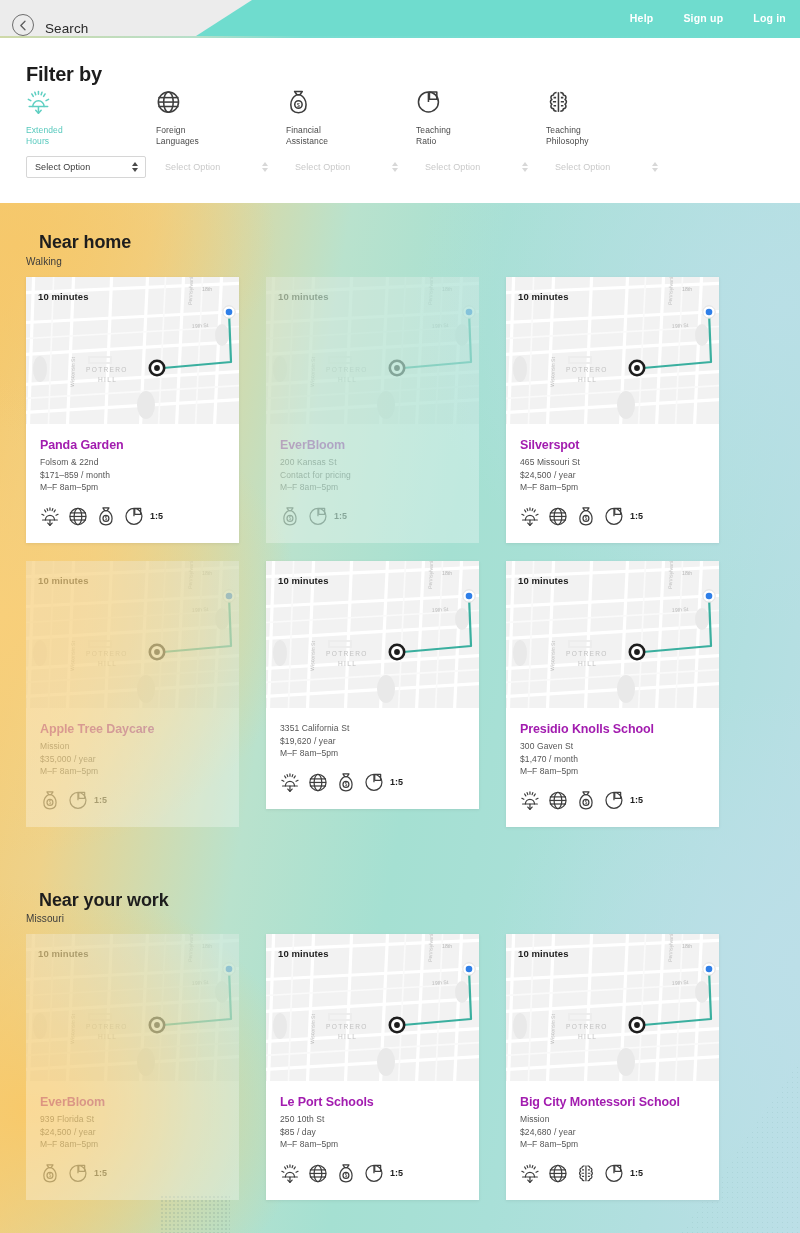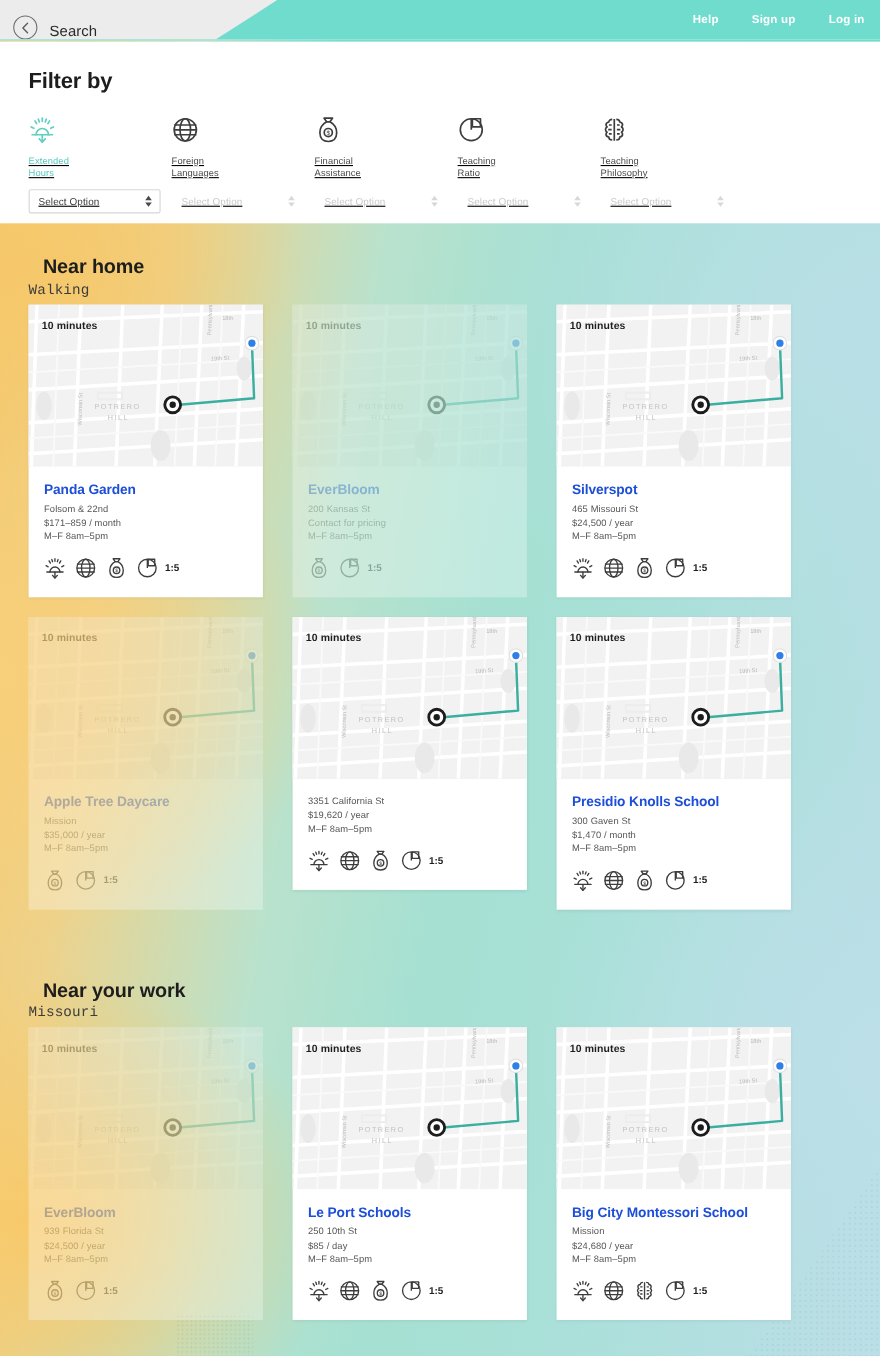--- a/index.html
+++ b/index.html
@@ -89,22 +89,22 @@
     position: absolute; left: 0; top: 37.5px;
     width: 800px; height: 165px;
     background: #ffffff;
     z-index: 10;
   }
   .filter-title {
     position: absolute; left: 26px; top: 25px;
     font-size: 20px; font-weight: 600; color: #1d1d1d; letter-spacing: -.2px;
   }
   .filters {
-    position: absolute; left: 26px; top: 58px;
-    display: flex; gap: 0; text-decoration: underline;
+    position: absolute; left: 26px; top: 42px;
+    display: flex; gap: 0;
   }
   .filter {
     width: 130px;
     position: relative;
   }
   .filter-icon { height: 36px; display: flex; align-items: flex-end; }
   .filter-icon svg { display: block; }
   .filter-label {
     margin-top: 9px;
     font-size: 8.5px; line-height: 11px; color: #4a4a4a; letter-spacing: .1px;
@@ -138,21 +138,21 @@
   .filter.muted .arrow-down { border-top-color: #d8d8d8; }
 
   
   .section { position: absolute; left: 0; width: 800px; }
   .section-title {
     position: absolute; left: 39px;
     font-size: 18px; font-weight: 600; color: #1d1d1d; letter-spacing: -.1px;
   }
   .section-sub {
     position: absolute; left: 26px;
-    font-size: 13px; color: #3c3c3c; letter-spacing: .1px; font-family: Liberation Mono, monospace;
+    font-size: 10px; color: #3c3c3c; letter-spacing: .1px;
   }
 
   
   .card {
     position: absolute;
     width: 213px;
     background: #ffffff;
     box-shadow: 0 1px 3px rgba(60,70,70,.10);
   }
   .card.dim { opacity: .30; box-shadow: none; }
@@ -162,21 +162,21 @@
     overflow: hidden;
     background: #f1f1f1;
   }
   .minutes {
     position: absolute; left: 12px; top: 14px;
     font-size: 9.5px; font-weight: 700; color: #1e1e1e;
     z-index: 5; letter-spacing: .1px;
   }
   .card-body { padding: 14px 14px 16px 14px; }
   .card-name {
-    font-size: 12.5px; font-weight: 700; color: #1d4ed8;
+    font-size: 12.5px; font-weight: 700; color: #a21caf;
     letter-spacing: -.1px; margin-bottom: 4px;
   }
   .card-line {
     font-size: 8.5px; color: #555; line-height: 12.5px; letter-spacing: .1px;
   }
   .card-icons {
     margin-top: 12px;
     display: flex; align-items: center; gap: 8px;
   }
   .card-icons svg { display: block; }

